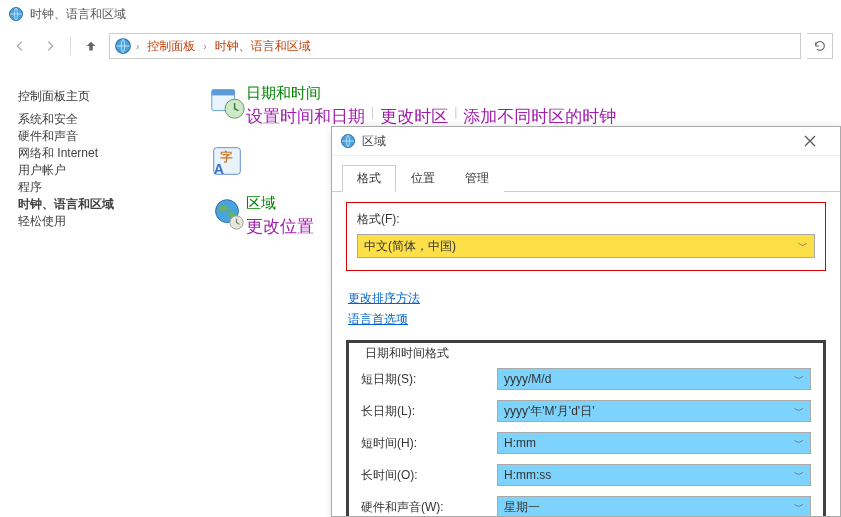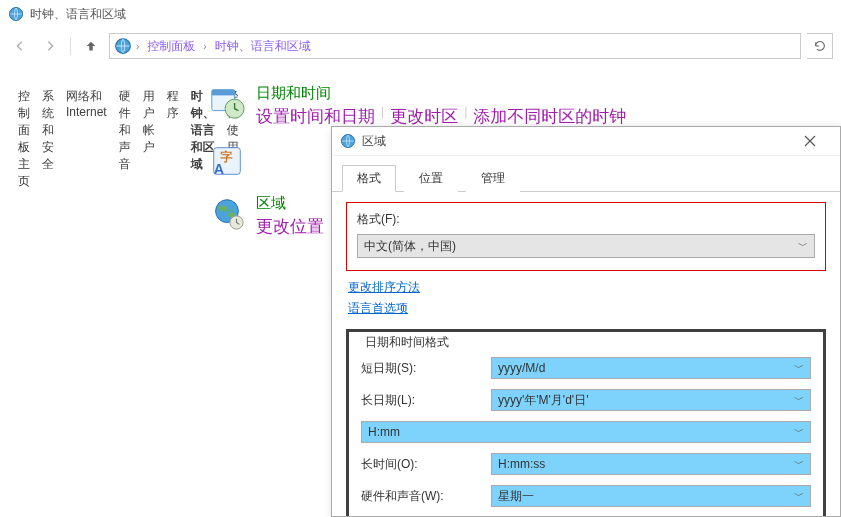--- a/index.html
+++ b/index.html
@@ -44,53 +44,52 @@
   .crumb-icon { width: 18px; height: 18px; }
   .addressbar {
     flex: 1;
     height: 26px;
     border: 1px solid #ccc;
     display: flex;
     align-items: center;
     padding: 0 4px;
     gap: 4px;
   }
-  .crumb { color: #8b5cf6; padding: 2px 4px; }
+  .crumb { color: #c2410c; padding: 2px 4px; }
   .crumb-chev { color: #888; font-size: 10px; }
   .refresh-btn {
     width: 26px; height: 26px; border: 1px solid #ccc; border-left: none;
     display: flex; align-items: center; justify-content: center; color: #666;
   }
   
   .main {
     display: flex;
     padding: 16px 18px;
     gap: 20px;
     height: calc(100% - 64px);
   }
   .sidebar {
     width: 170px;
     display: flex;
-    flex-direction: row;
-    gap: 12px;
+    flex-direction: column;
     padding-top: 8px;
   }
   .sidebar-item {
     color: #404040;
     font-size: 12px;
     cursor: pointer;
   }
   .sidebar-item.active { font-weight: bold; }
   .content {
     flex: 1;
     padding-top: 4px;
   }
   .category {
     display: flex;
-    gap: 10px;
+    gap: 0;
     margin-bottom: 14px;
   }
   .cat-icon { width: 38px; height: 38px; flex-shrink: 0; }
   .cat-title { color: #008200; font-size: 15px; margin-bottom: 2px; }
   .cat-links { display: flex; gap: 6px; flex-wrap: wrap; }
   .cat-link { color: #a21caf; font-size: 17px; cursor: pointer; }
   .cat-sep { color: #ccc; }
   
   .dialog {
     position: absolute;
@@ -114,21 +113,21 @@
   }
   .dialog-title { flex: 1; color: #444; font-size: 12px; margin-left: 6px; }
   .dialog-close {
     width: 44px; height: 28px;
     display: flex; align-items: center; justify-content: center;
     color: #555; cursor: pointer;
   }
   .dialog-tabs {
     display: flex;
     padding: 8px 10px 0 10px;
-    gap: 8px;
+    gap: 0;
     border-bottom: 1px solid #ccc;
   }
   .dialog-tab {
     padding: 4px 14px;
     border: 1px solid transparent;
     border-bottom: none;
     cursor: pointer;
     font-size: 12px;
     position: relative;
     top: 1px;
@@ -138,30 +137,30 @@
     border-color: #ccc;
     border-bottom: 1px solid #fff;
   }
   .dialog-body {
     padding: 10px 14px;
     overflow: hidden;
   }
   .format-box {
     border: 1px solid #d00;
     padding: 8px 10px 12px 10px;
-    margin-bottom: 8px;
+    margin-bottom: 19px;
   }
   .combo {
     width: 100%;
     height: 24px;
     border: 1px solid #aaa;
     display: flex;
     align-items: center;
     padding: 0 6px;
-    background: #e5e5e5;
+    background: #fde047;
     cursor: pointer;
     justify-content: space-between;
   }
   .combo-chev { color: #555; font-size: 10px; }
   .link-blue { color: #0066cc; font-size: 12px; cursor: pointer; text-decoration: underline; margin-left: 2px; display: inline-block; margin-bottom: 4px; }
   .fieldset {
     border: 3px solid #404040;
     padding: 20px 12px 4px 12px;
     margin-top: 8px;
   }
@@ -170,21 +169,21 @@
     padding: 0 4px;
     position: relative;
     top: -18px;
     background: #fff;
     display: inline-block;
   }
   .fieldset-body { margin-top: -12px; }
   .form-row {
     display: flex;
     align-items: center;
-    gap: 20px;
+    gap: 26px;
     margin-bottom: 10px;
   }
   .form-label { width: 110px; font-size: 12px; }
   .form-combo {
     flex: 1;
     height: 22px;
     border: 1px solid #aaa;
     display: flex;
     align-items: center;
     padding: 0 6px;
@@ -242,22 +241,22 @@
     <svg width="14" height="14" viewBox="0 0 16 16">
         <path d="M3 8a5 5 0 1 1 1.5 3.5M3 8V4m0 4h4" stroke="#666" stroke-width="1.3" fill="none"></path>
       </svg>
   </div>
 </div>
 
 <div class="main">
   <div class="sidebar">
     <div class="sidebar-item" style="color:#333;font-weight:normal;margin-bottom:6px;">控制面板主页</div>
     <div class="sidebar-item">系统和安全</div>
+    <div class="sidebar-item">硬件和声音</div>
     <div class="sidebar-item">网络和 Internet</div>
-    <div class="sidebar-item">硬件和声音</div>
     <div class="sidebar-item">用户帐户</div>
     <div class="sidebar-item">程序</div>
     <div class="sidebar-item active">时钟、语言和区域</div>
     <div class="sidebar-item">轻松使用</div>
   </div>
 
   <div class="content">
 
     <div class="category">
       <div class="cat-icon">
@@ -353,20 +352,21 @@
           </div>
         </div>
         <div class="form-row">
           <div class="form-label">长日期(L):</div>
           <div class="form-combo">
             <span>yyyy'年'M'月'd'日'</span>
             <span class="form-chev">﹀</span>
           </div>
         </div>
         <div class="form-row">
+          <div class="form-label">短时间(H):</div>
           <div class="form-combo">
             <span>H:mm</span>
             <span class="form-chev">﹀</span>
           </div>
         </div>
         <div class="form-row">
           <div class="form-label">长时间(O):</div>
           <div class="form-combo">
             <span>H:mm:ss</span>
             <span class="form-chev">﹀</span>

